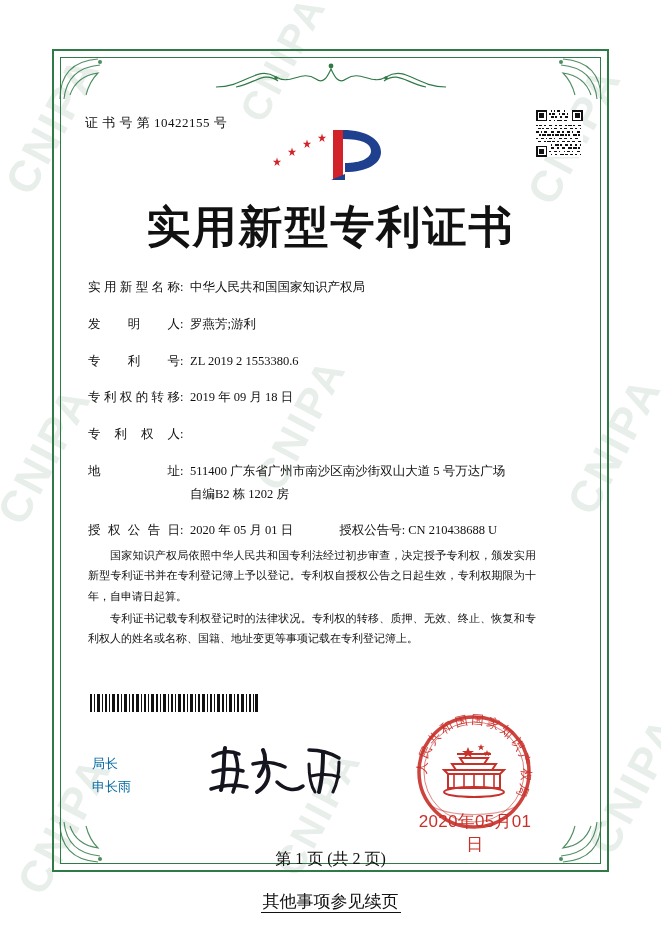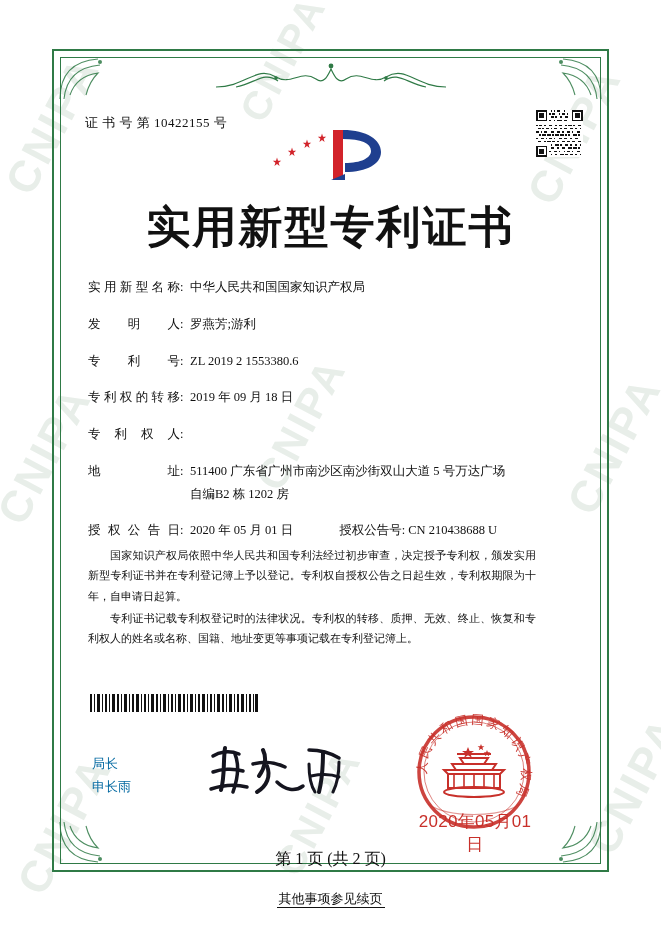--- a/index.html
+++ b/index.html
@@ -246,21 +246,21 @@
     font-size: 16px;
     color: #111;
   }
 
   .footer-note {
     position: absolute;
     left: 0;
     right: 0;
     top: 890px;
     text-align: center;
-    font-size: 13px;
+    font-size: 17px;
     color: #111;
     z-index: 2;
   }
   .footer-note span {
     border-bottom: 1px solid #111;
     padding: 0 2px 1px 2px;
   }
 </style>
 </head>
 <body>

